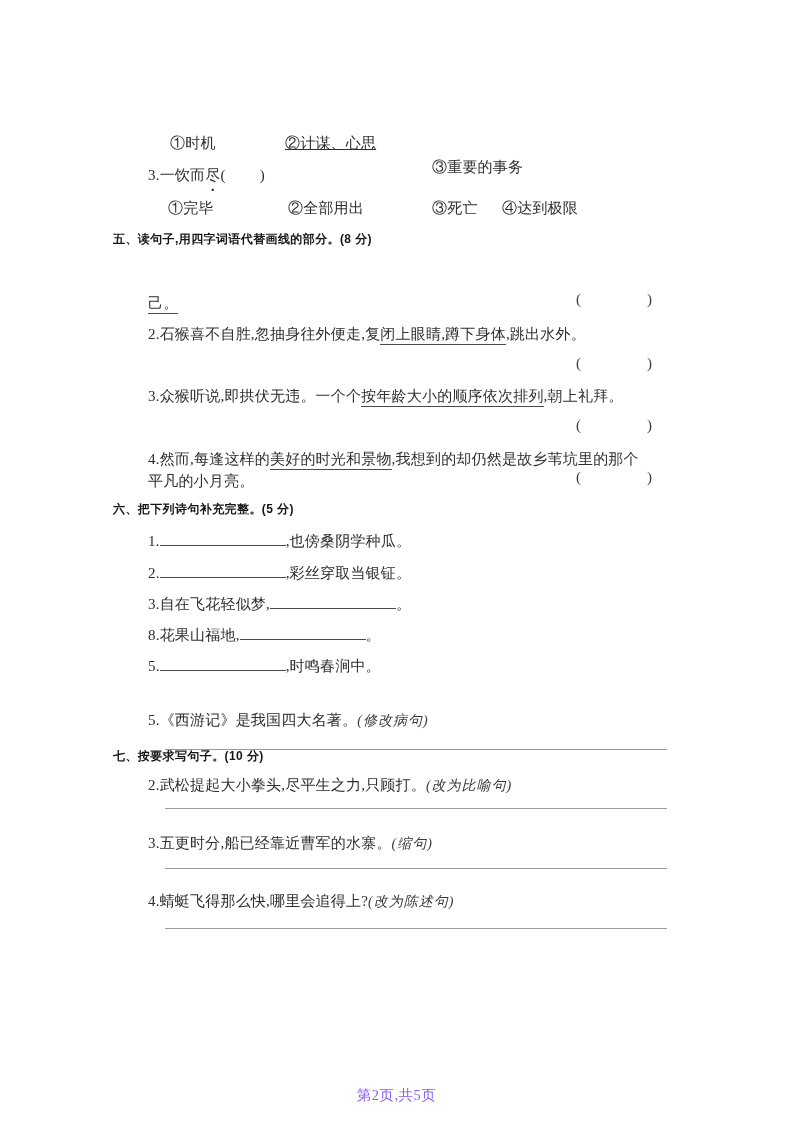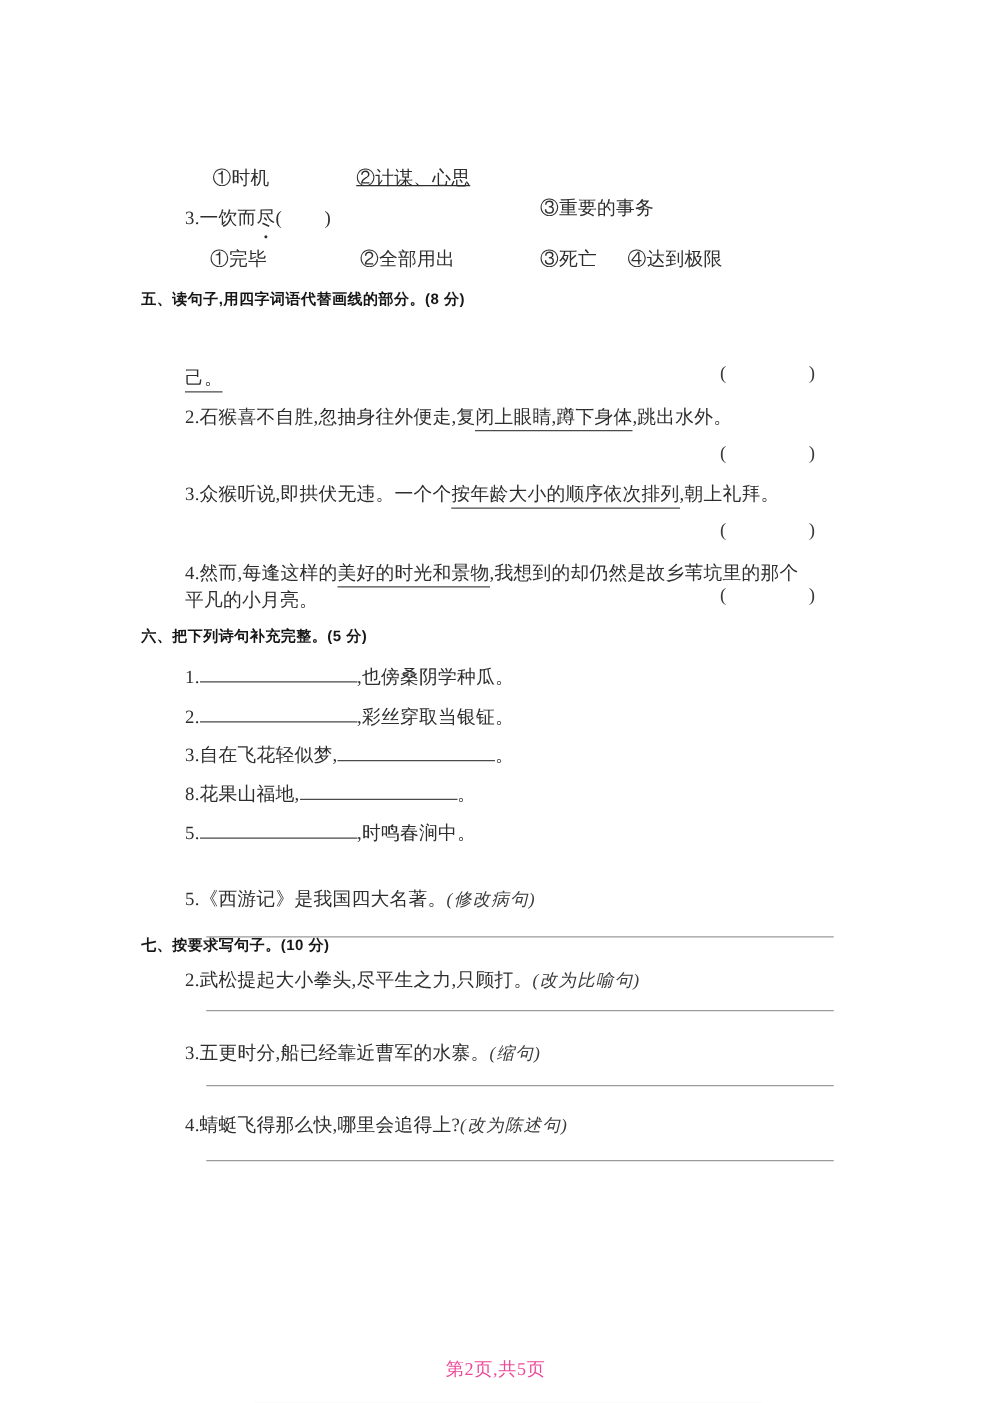--- a/index.html
+++ b/index.html
@@ -63,21 +63,21 @@
     font-style:italic;
     font-size:14px;
     letter-spacing:1px;
     color:#3a3a3a;
   }
   .footer {
     position:absolute;
     left:0; right:0;
     text-align:center;
     font-size:14.5px;
-    color:#ec4899;
+    color:#8b5cf6;
     letter-spacing:0.5px;
   }
 </style>
 </head>
 <body>
 
 <div class="page">
 
   <div class="line" style="top:133px; left:0; width:793px;">
     <span style="position:absolute; left:170px;">①时机</span>

